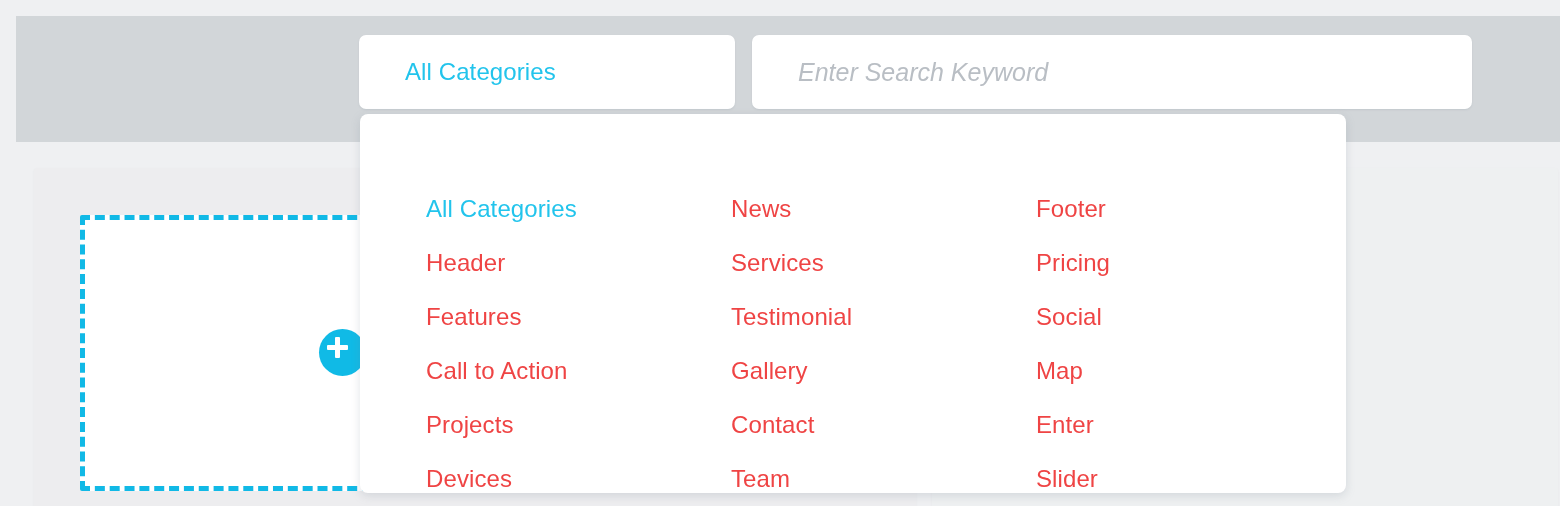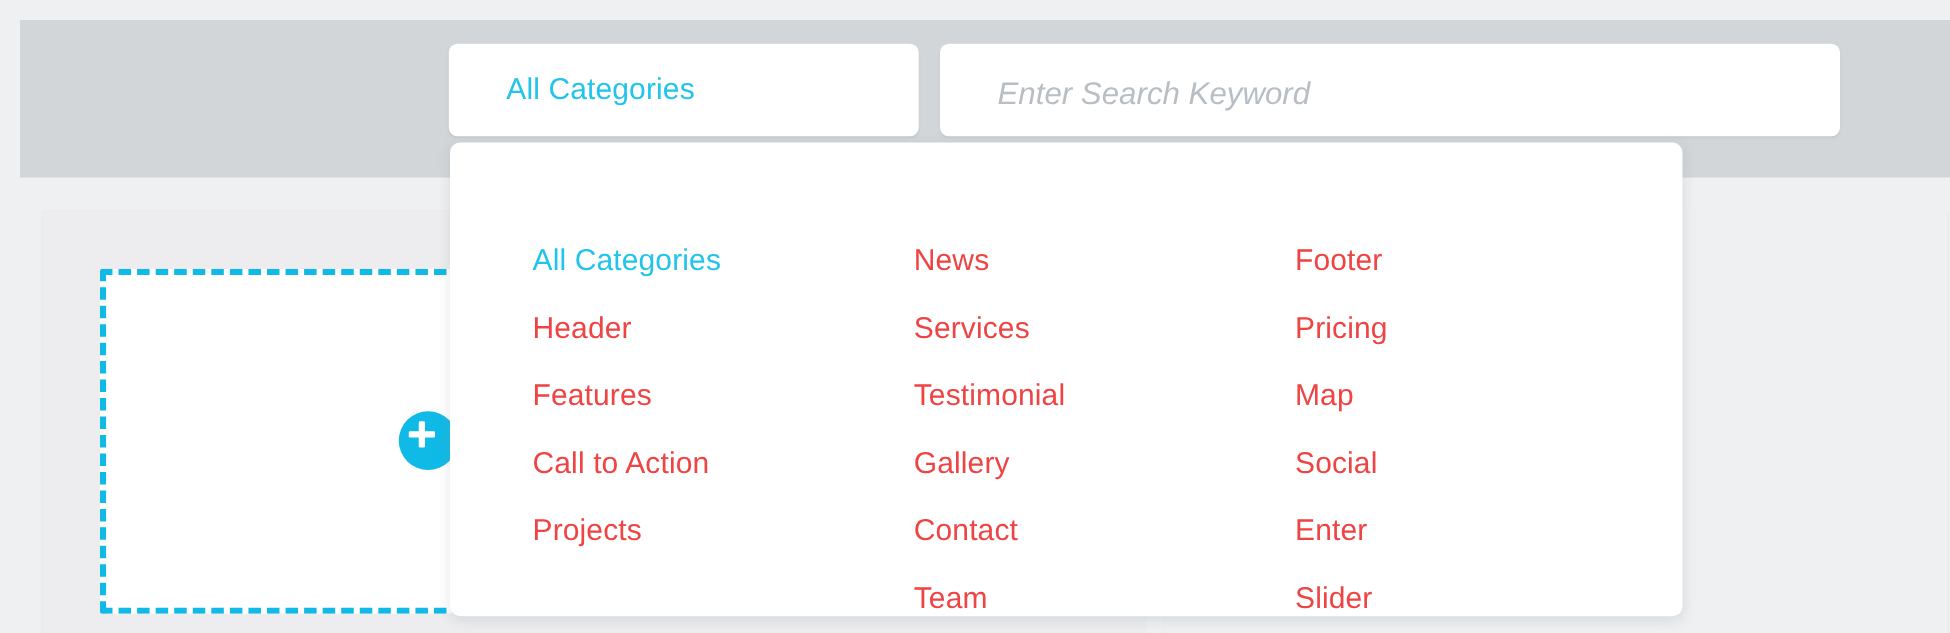--- a/index.html
+++ b/index.html
@@ -154,21 +154,21 @@
     display: flex;
     align-items: center;
     padding: 0 30px;
   }
   .search-input {
     width: 100%;
     border: none;
     outline: none;
     background: transparent;
     font-family: "Liberation Sans", "DejaVu Sans", sans-serif;
-    font-size: 33px;
+    font-size: 27px;
     color: #3a4049;
     line-height: 1;
   }
   .search-input::placeholder {
     color: #b9bec4;
     font-style: italic;
     font-size: 25px;
     opacity: 1;
   }
 
@@ -246,36 +246,37 @@
 
   <div class="category-dropdown">
     <div class="dropdown-columns">
 
       <div class="dropdown-column">
         <div class="dropdown-item is-active">All Categories</div>
         <div class="dropdown-item">Header</div>
         <div class="dropdown-item">Features</div>
         <div class="dropdown-item">Call to Action</div>
         <div class="dropdown-item">Projects</div>
+        <div class="dropdown-item">Devices</div>
       </div>
 
       <div class="dropdown-column">
         <div class="dropdown-item">News</div>
         <div class="dropdown-item">Services</div>
         <div class="dropdown-item">Testimonial</div>
         <div class="dropdown-item">Gallery</div>
         <div class="dropdown-item">Contact</div>
         <div class="dropdown-item">Team</div>
       </div>
 
       <div class="dropdown-column">
         <div class="dropdown-item">Footer</div>
         <div class="dropdown-item">Pricing</div>
+        <div class="dropdown-item">Social</div>
         <div class="dropdown-item">Map</div>
-        <div class="dropdown-item">Social</div>
         <div class="dropdown-item">Enter</div>
         <div class="dropdown-item">Slider</div>
       </div>
 
     </div>
   </div>
 
 </div>
 
 </body></html>

